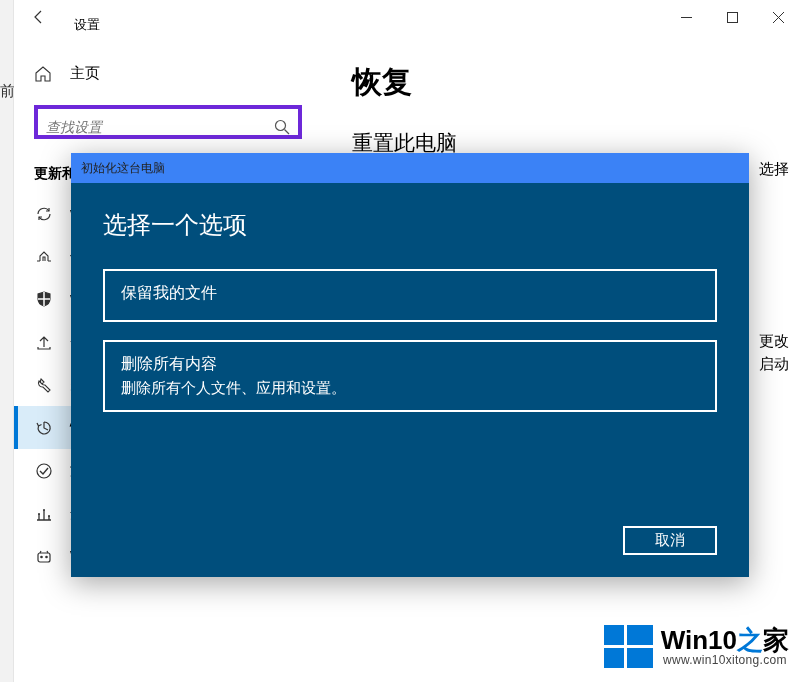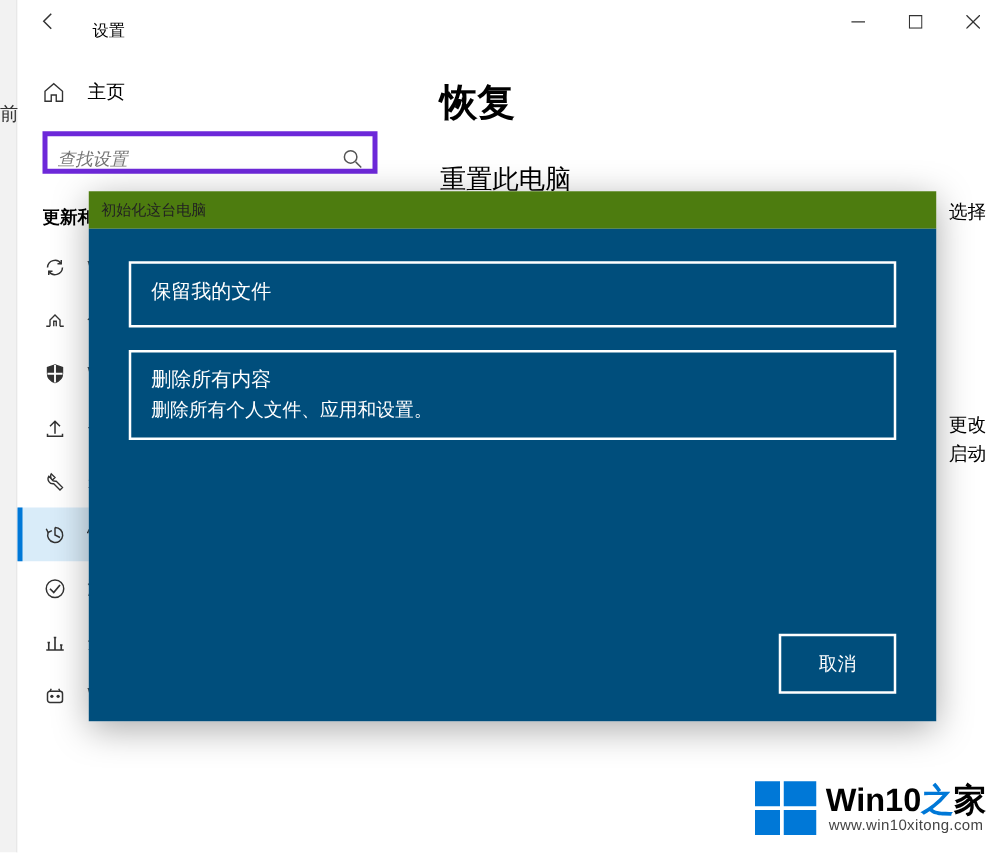--- a/index.html
+++ b/index.html
@@ -40,27 +40,27 @@
     .help-section { margin-top: 450px; }
     .help-row { display: flex; align-items: center; padding: 6px 0; }
     .help-row .icon { width: 20px; display: flex; align-items: center; }
     .help-row a { color: #0066cc; font-size: 15px; margin-left: 14px; text-decoration: none; }
     
     .side-text1 { position: absolute; right: 12px; top: 160px; font-size: 15px; color: #000; }
     .side-text2 { position: absolute; right: 12px; top: 330px; font-size: 15px; color: #000; line-height: 1.5; text-align: left; }
     
     
     .modal { position: absolute; left: 71px; top: 153px; width: 678px; height: 424px; background: #fff; box-shadow: 0 6px 28px rgba(0,0,0,0.35); z-index: 50; }
-    .modal-header { height: 30px; background: #4d7c0f; display: flex; align-items: center; padding-left: 10px; font-size: 12px; color: #222; }
+    .modal-header { height: 30px; background: #3b82f6; display: flex; align-items: center; padding-left: 10px; font-size: 12px; color: #222; }
     .modal-body { height: calc(100% - 30px); background: #004e7c; padding: 26px 32px 20px 32px; position: relative; }
     .modal-title { color: #fff; font-size: 24px; font-weight: 400; margin-bottom: 28px; }
     .option-box { border: 2px solid #fff; padding: 12px 16px; margin-bottom: 18px; cursor: pointer; }
     .option-title { color: #fff; font-size: 16px; font-weight: 400; margin-bottom: 4px; }
     .option-desc { color: #fff; font-size: 15px; }
-    .cancel-btn { position: absolute; right: 32px; bottom: 22px; width: 94px; height: 48px; border: 2px solid #fff; background: transparent; color: #fff; font-size: 15px; display: flex; align-items: center; justify-content: center; cursor: pointer; }
+    .cancel-btn { position: absolute; right: 32px; bottom: 22px; width: 94px; height: 29px; border: 2px solid #fff; background: transparent; color: #fff; font-size: 15px; display: flex; align-items: center; justify-content: center; cursor: pointer; }
     
     
     .watermark { position: absolute; right: 12px; bottom: 14px; display: flex; align-items: center; z-index: 100; text-align: center; }
     .win-logo { display: grid; grid-template-columns: 20px 26px; grid-template-rows: 20px 20px; gap: 3px; margin-right: 8px; }
     .win-logo div { background: #0078d7; }
     .wm-text { display: flex; flex-direction: column; }
     .wm-main { font-size: 26px; font-weight: bold; color: #000; line-height: 1; }
     .wm-main .zhi { color: #0078d7; }
     .wm-url { font-size: 12px; color: #444; letter-spacing: 0.3px; }
   </style>
@@ -209,20 +209,21 @@
   <span class="side-text1">选择</span>
   <div class="side-text2">
     <span>更改</span><br>
     <span>启动</span>
   </div>
 </div>
 
 <div class="modal">
   <div class="modal-header">初始化这台电脑</div>
   <div class="modal-body">
+    <div class="modal-title">选择一个选项</div>
     <div class="option-box">
       <div class="option-title">保留我的文件</div>
     </div>
     <div class="option-box">
       <div class="option-title">删除所有内容</div>
       <div class="option-desc">删除所有个人文件、应用和设置。</div>
     </div>
     <div class="cancel-btn">取消</div>
   </div>
 </div>

